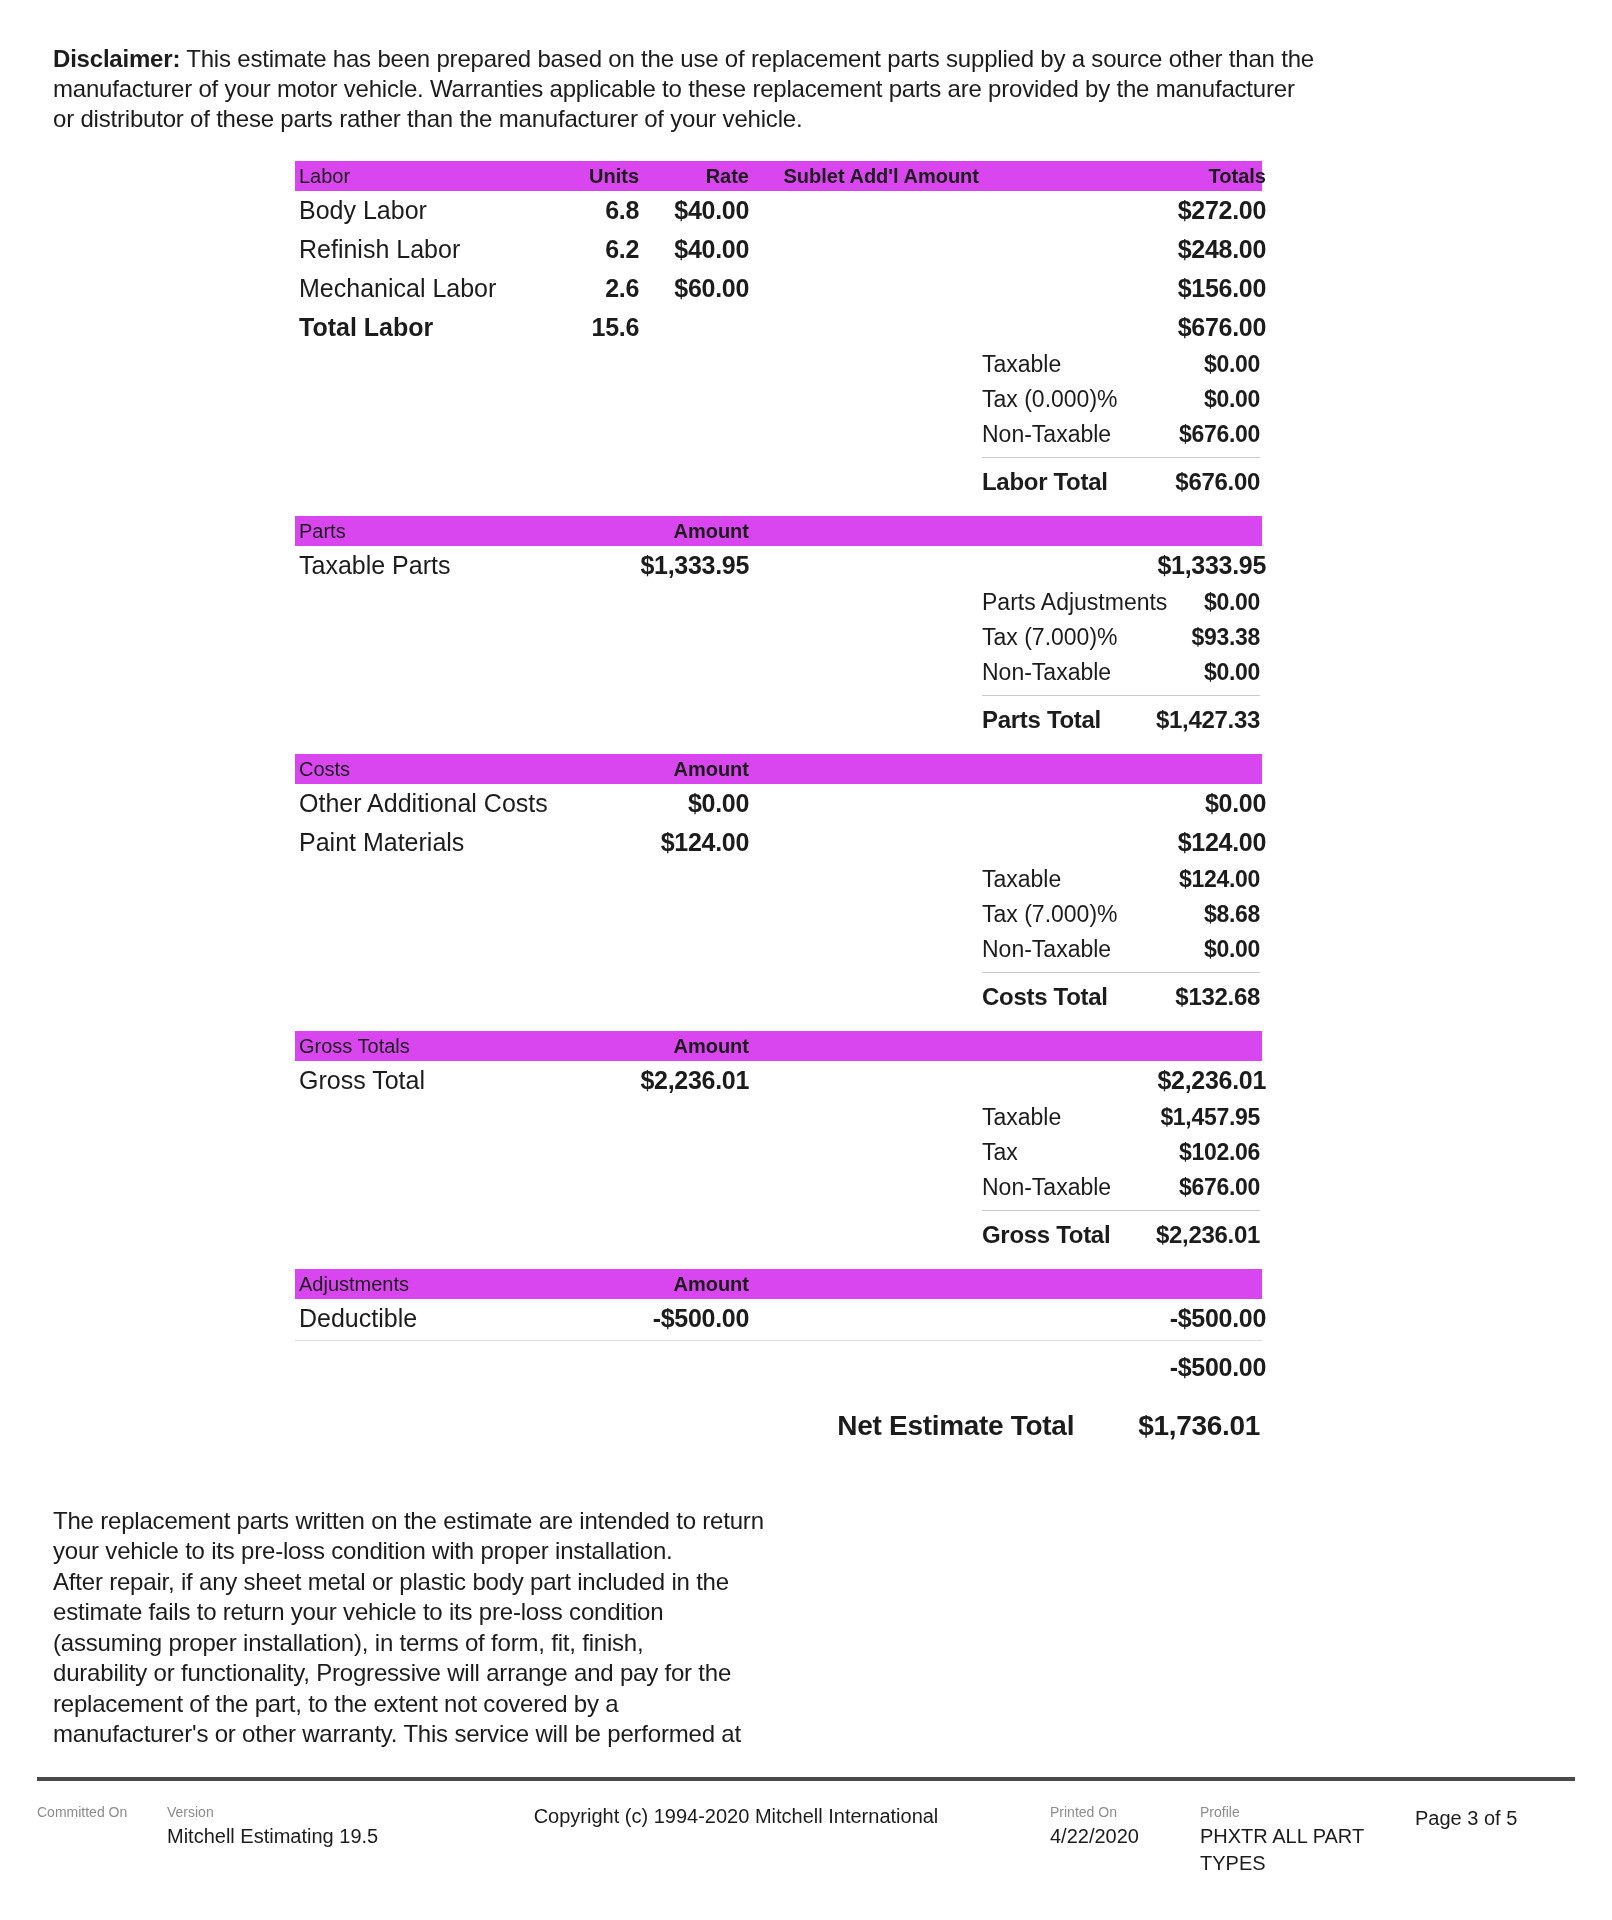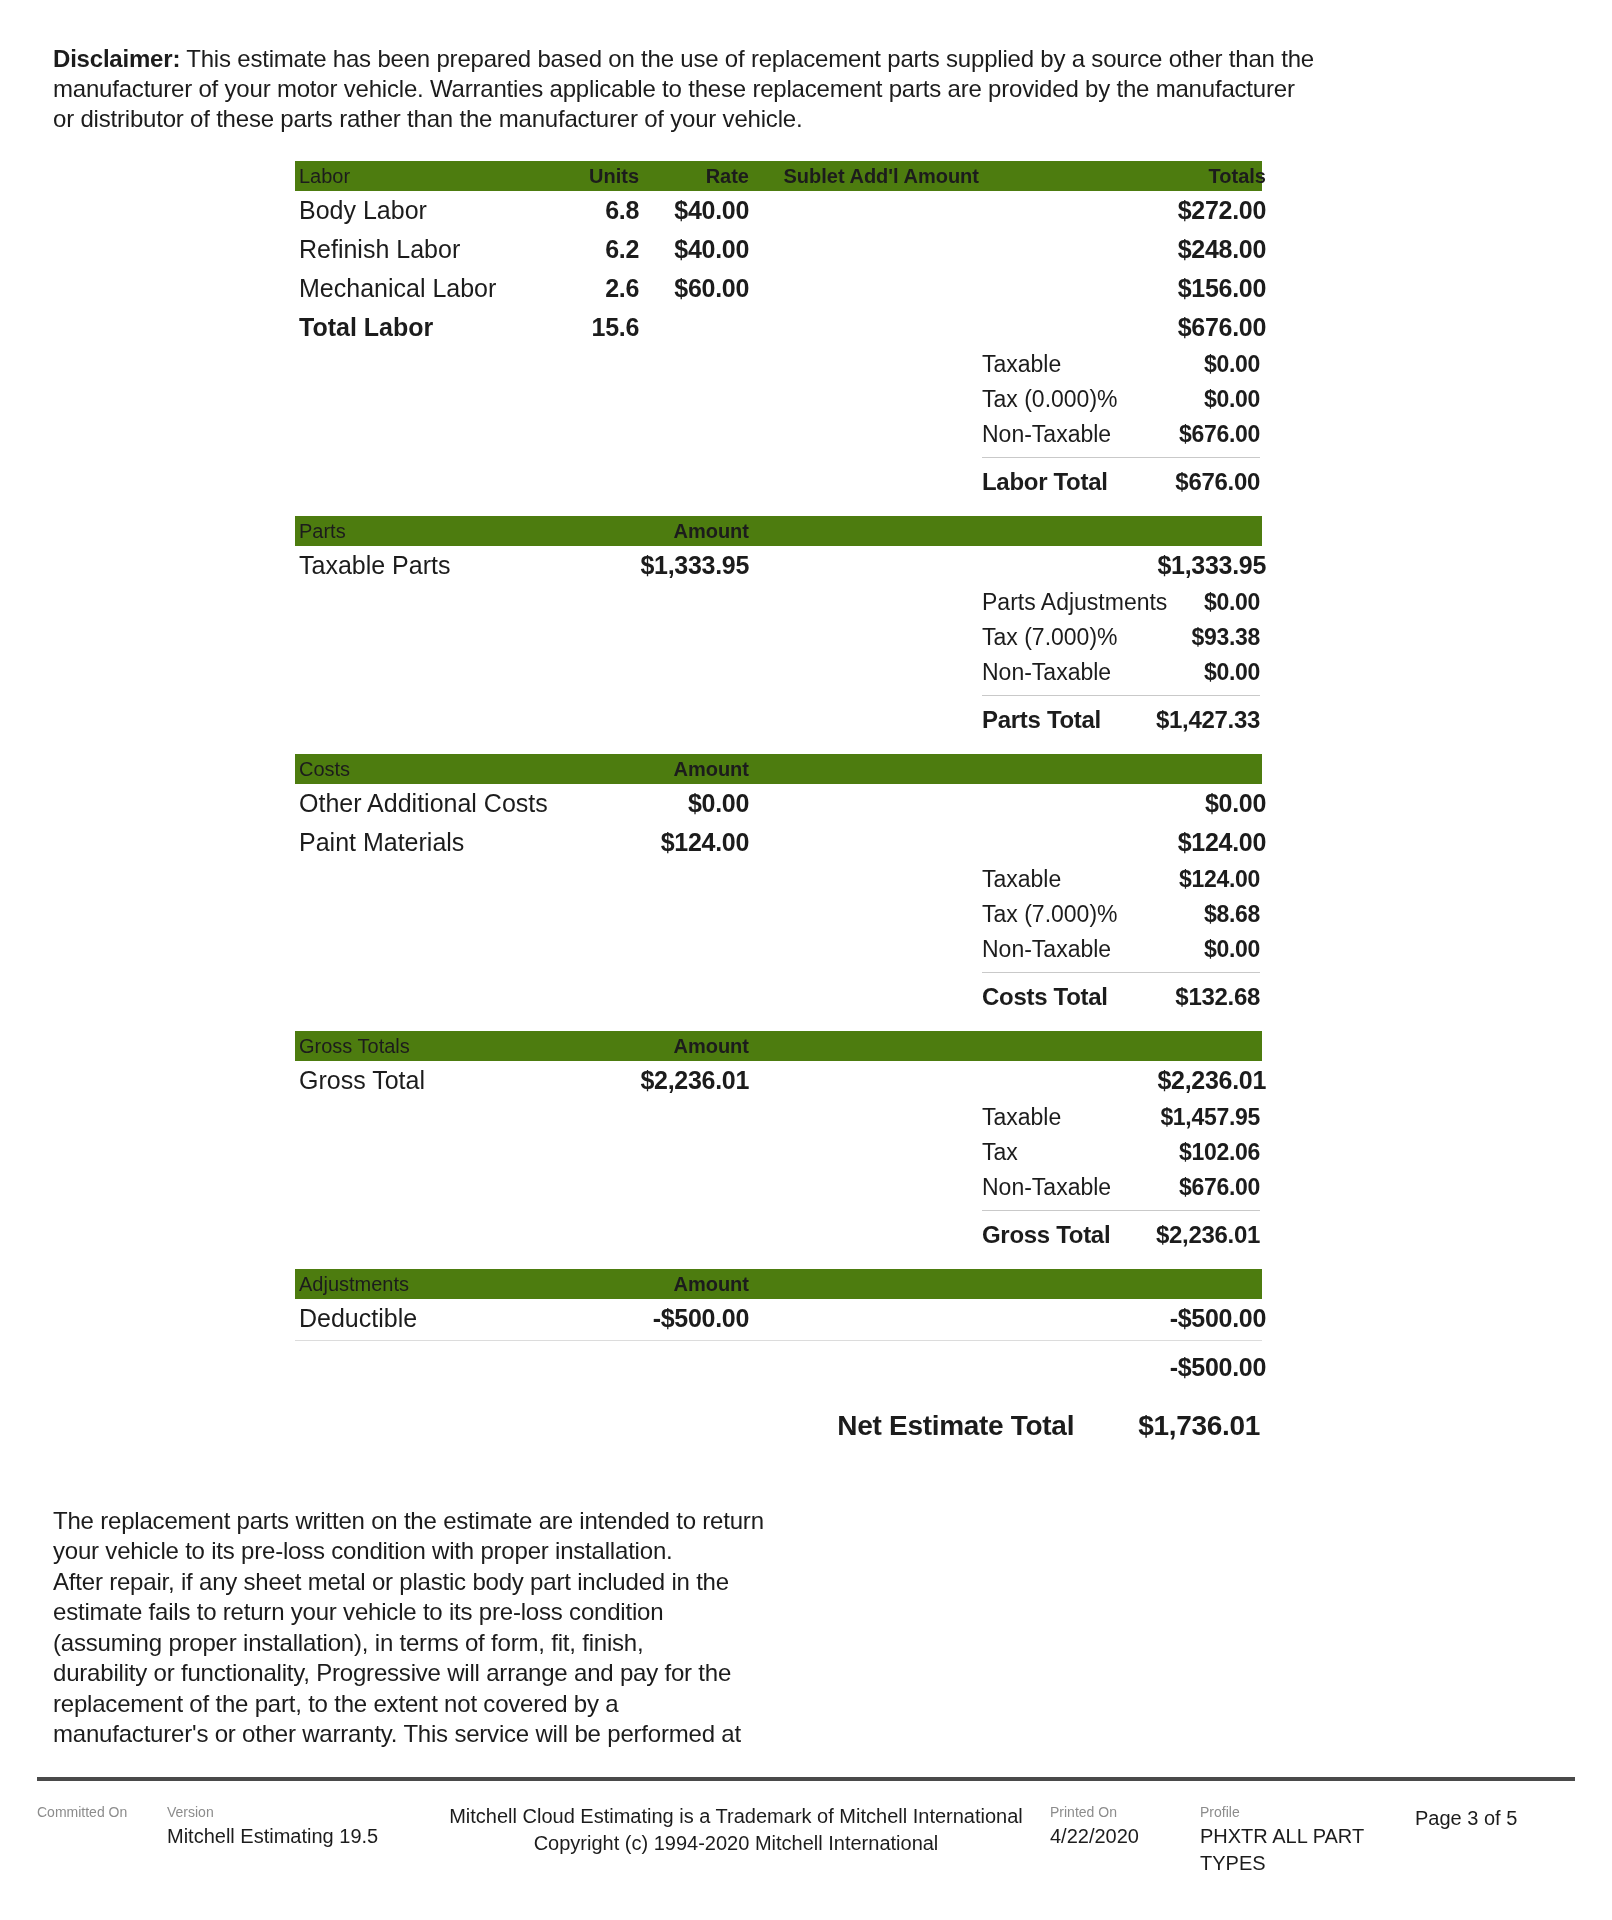--- a/index.html
+++ b/index.html
@@ -9,21 +9,21 @@
     overflow:hidden;position:relative;
   }
   .disclaimer{margin:44px 40px 0 53px;font-size:24px;line-height:1.26;letter-spacing:-0.2px;}
   .disclaimer b{font-weight:700;}
   .disclaimer .dtext{white-space:pre-line;}
 
   .table-wrap{margin-left:295px;width:967px;margin-top:26px;}
   .et-title{font-size:30px;font-weight:700;margin:0 0 10px 0;letter-spacing:-0.3px;}
 
   .tgrid{display:grid;grid-template-columns:270px 70px 110px 230px 287px;align-items:baseline;}
-  .band{background:#4d7c0f;padding:4px 4px 3px;font-size:20px;margin-top:16px;}
+  .band{background:#d946ef;padding:4px 4px 3px;font-size:20px;margin-top:16px;}
   .band .h{font-weight:700;text-align:right;}
   .band .h-name{font-weight:400;text-align:left;}
 
   .t-row{font-size:25px;padding:5px 4px;}
   .cell-name{font-weight:400;}
   .cell-num{font-weight:700;text-align:right;letter-spacing:-0.3px;}
   .col2{grid-column:2;}
   .col3{grid-column:3;}
   .col23{grid-column:2/4;}
   .col5{grid-column:5;}
@@ -246,21 +246,20 @@
 <div class="footer">
   <div class="fc1">
     <div class="f-label">Committed On</div>
   </div>
   <div class="fc2">
     <div class="f-label">Version</div>
     <div class="fline">Mitchell Estimating 19.5</div>
 
   </div>
   <div class="fc3">
-    <div class="fline">Mitchell Cloud Estimating is a Trademark of Mitchell International</div>
     <div class="fline">Copyright (c) 1994-2020 Mitchell International</div>
 
   </div>
   <div class="fc4">
     <div class="f-label">Printed On</div>
     <div class="fline">4/22/2020</div>
 
   </div>
   <div class="fc5">
     <div class="f-label">Profile</div>

